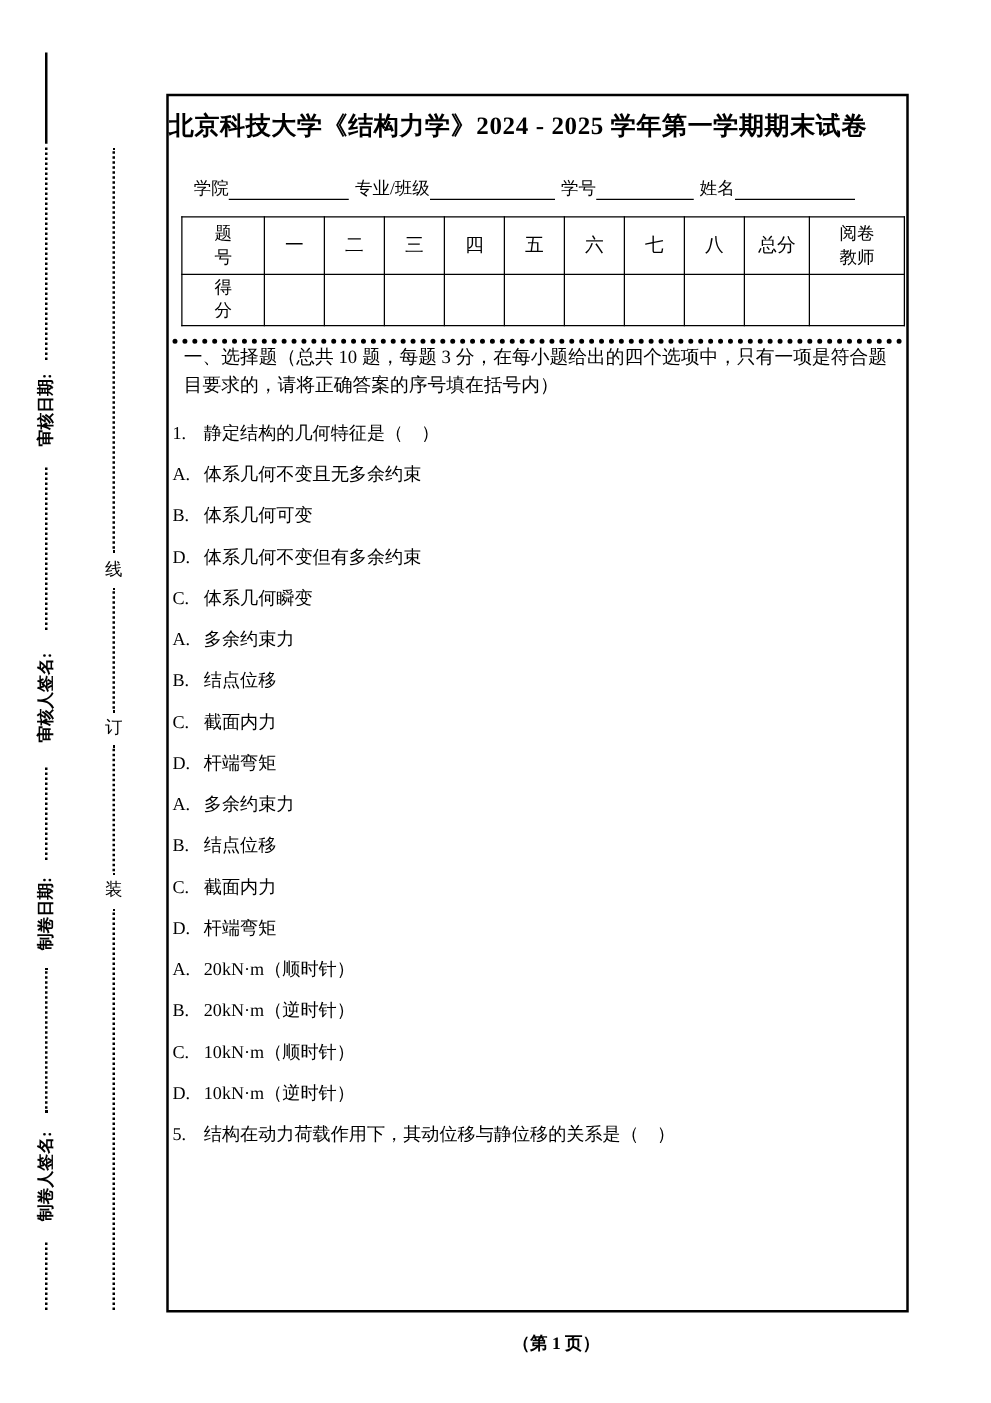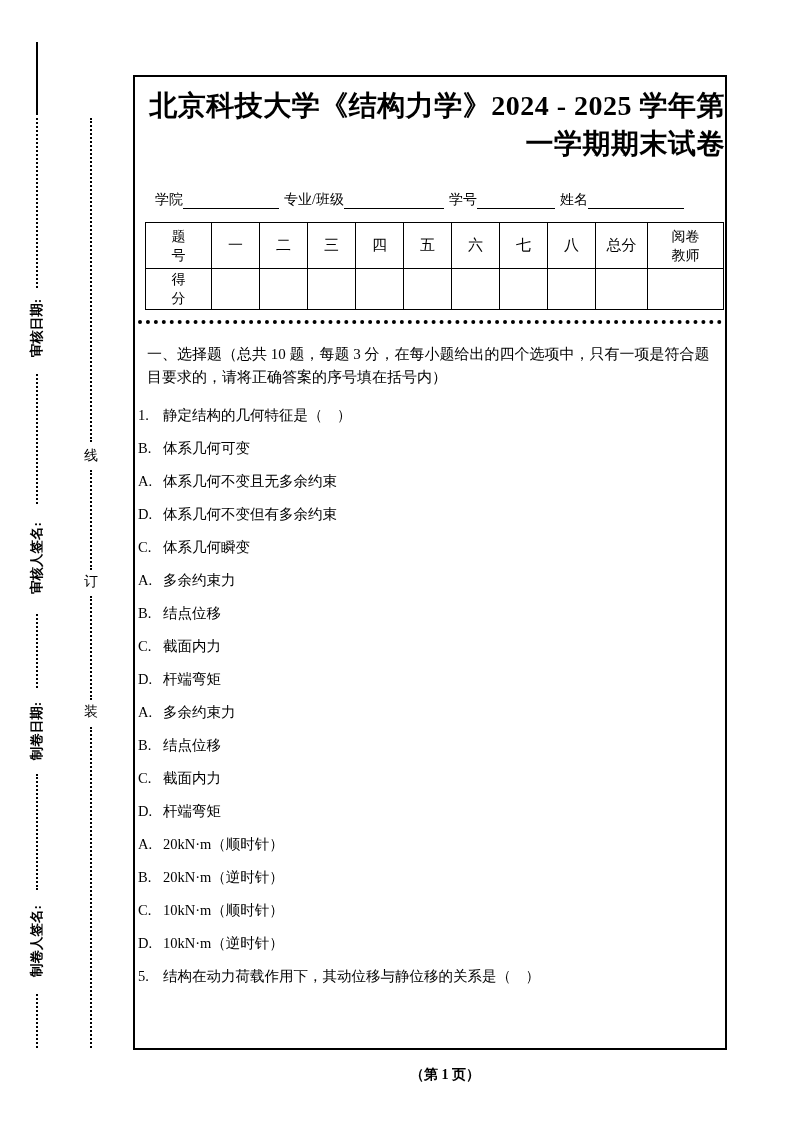--- a/index.html
+++ b/index.html
@@ -25,22 +25,22 @@
     transform:translate(-50%,-50%);
   }
 
   
   .box {
     position:absolute; left:133px; top:75px;
     width:590px; height:971px;
     border:2px solid #000;
   }
   .title {
-    margin-top:10px; text-align:right;
-    font-size:28px; font-weight:bold; letter-spacing:0.5px;
+    margin-top:10px; text-align:left;
+    font-size:20px; font-weight:bold; letter-spacing:0.5px;
   }
   .form-row {
     margin:26px 0 0 20px; height:20px;
     display:flex; align-items:flex-end; font-size:14px;
   }
   .f-label { margin-left:5px;font-family:Liberation Serif, serif; }
   .f-label:first-child { margin-left:0; }
   .f-blank { display:inline-block; height:18px; border-bottom:1px solid #000; }
   .b1{width:96px} .b2{width:100px} .b3{width:78px} .b4{width:96px}
 
@@ -49,21 +49,21 @@
     margin:13px 0 0 10px; width:578px;
     font-size:15px; text-align:center;
   }
   .score-table td { border:1.5px solid #000; padding:0; }
   .row-head td { height:45px; }
   .row-score td { height:40px; }
   .stack span { display:block; line-height:19px; font-size:14px; }
 
   .sep { margin:10px 3px 0 3px; height:0; border-bottom:4px dotted #000; }
 
-  .intro { margin:19px 12px 0 12px; font-size:15px; line-height:23px; }
+  .intro { margin:0 12px 0 12px; font-size:15px; line-height:23px; }
 
   .qs { margin:10px 0 0 3px; font-size:14.5px; }
   .q-line { line-height:33px; white-space:nowrap; }
   .q-n { display:inline-block; min-width:25px; }
 
   .footer {
     position:absolute; left:148px; top:1066px; width:594px;
     text-align:center; font-size:14px; font-weight:bold;
   }
 </style>
@@ -159,22 +159,22 @@
     </tbody>
       </table>
 
     <div class="sep"></div>
 
     <div class="intro">一、选择题（总共 10 题，每题 3 分，在每小题给出的四个选项中，只有一项是符合题目要求的，请将正确答案的序号填在括号内）</div>
 
     <div class="qs">
 
       <div class="q-line"><span class="q-n">1.</span><span>静定结构的几何特征是（　）</span></div>
+      <div class="q-line"><span class="q-n">A.</span><span>体系几何不变且无多余约束</span></div>
       <div class="q-line"><span class="q-n">B.</span><span>体系几何可变</span></div>
-      <div class="q-line"><span class="q-n">A.</span><span>体系几何不变且无多余约束</span></div>
       <div class="q-line"><span class="q-n">D.</span><span>体系几何不变但有多余约束</span></div>
       <div class="q-line"><span class="q-n">C.</span><span>体系几何瞬变</span></div>
 
       <div class="q-line"><span class="q-n">A.</span><span>多余约束力</span></div>
       <div class="q-line"><span class="q-n">B.</span><span>结点位移</span></div>
       <div class="q-line"><span class="q-n">C.</span><span>截面内力</span></div>
       <div class="q-line"><span class="q-n">D.</span><span>杆端弯矩</span></div>
 
       <div class="q-line"><span class="q-n">A.</span><span>多余约束力</span></div>
       <div class="q-line"><span class="q-n">B.</span><span>结点位移</span></div>

